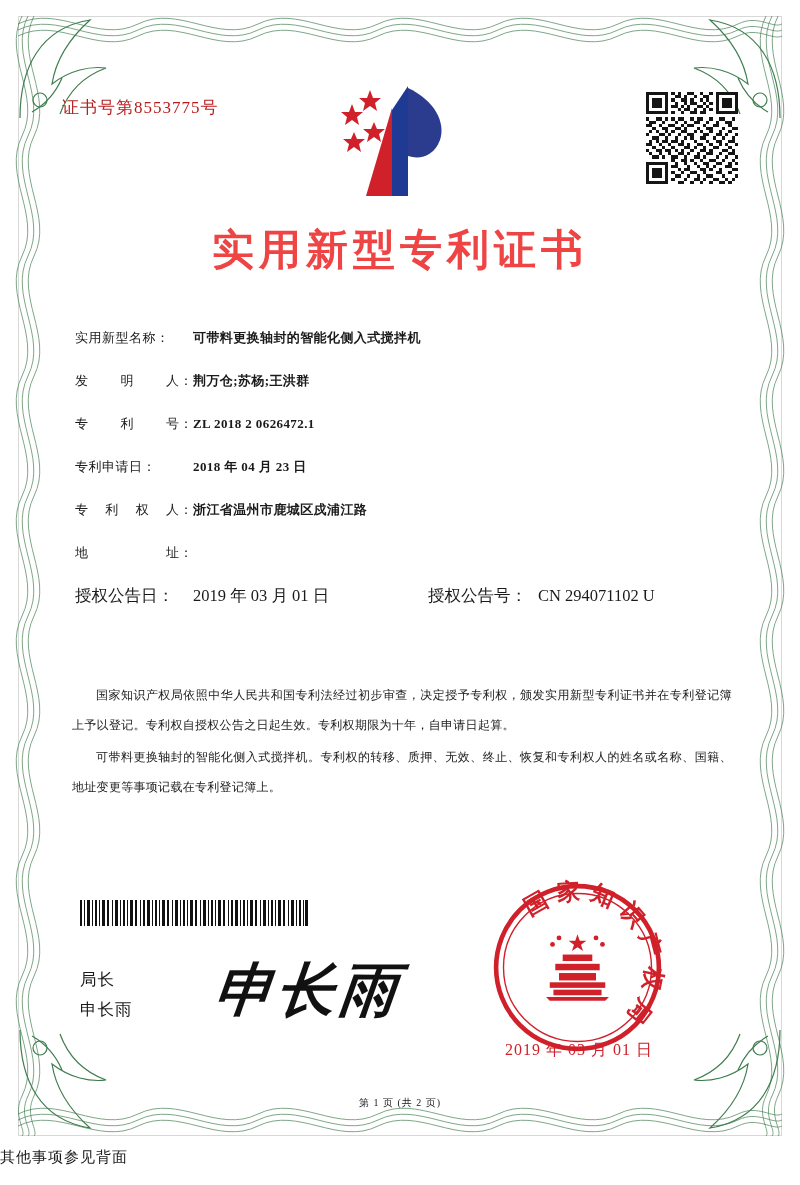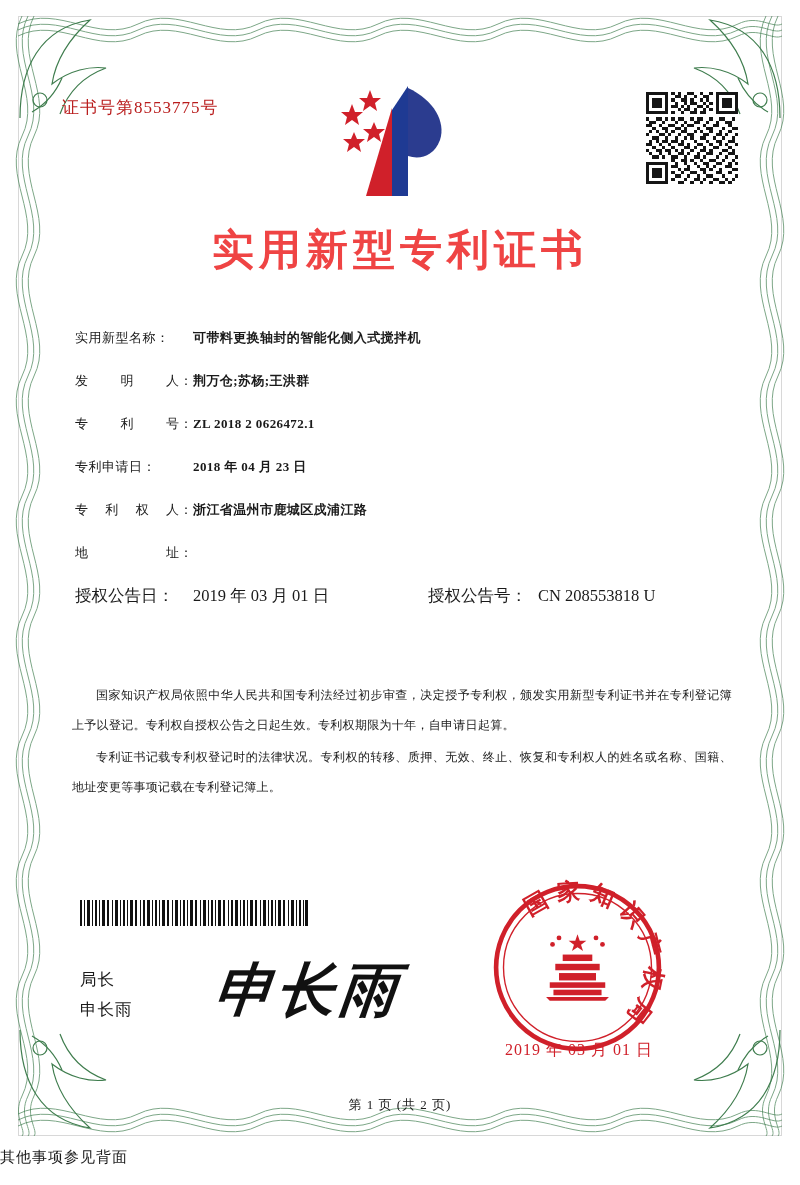--- a/index.html
+++ b/index.html
@@ -202,21 +202,21 @@
     letter-spacing: 1px;
   }
 
   
   .page-no {
     position: absolute;
     left: 0;
     right: 0;
     top: 1096px;
     text-align: center;
-    font-size: 13px;
+    font-size: 10px;
     letter-spacing: 1px;
   }
   .footnote {
     position: absolute;
     left: 0;
     right: 0;
     top: 1148px;
     text-align: left;
     font-size: 15px;
     letter-spacing: 1px;
@@ -574,28 +574,28 @@
       <div class="label spread">
         <span>地</span>
         <span>址：</span>
       </div>
     </div>
 
     <div class="row-inline">
       <div class="seg-label">授权公告日：</div>
       <div class="seg-value">2019 年 03 月 01 日</div>
       <div class="seg-label2">授权公告号：</div>
-      <div class="seg-value2">CN 208553818 U</div>
+      <div class="seg-value2">CN 294071102 U</div>
     </div>
 
   </div>
 
   <div class="paras">
     <p>国家知识产权局依照中华人民共和国专利法经过初步审查，决定授予专利权，颁发实用新型专利证书并在专利登记簿上予以登记。专利权自授权公告之日起生效。专利权期限为十年，自申请日起算。</p>
-    <p>专利证书记载专利权登记时的法律状况。专利权的转移、质押、无效、终止、恢复和专利权人的姓名或名称、国籍、地址变更等事项记载在专利登记簿上。</p>
+    <p>可带料更换轴封的智能化侧入式搅拌机。专利权的转移、质押、无效、终止、恢复和专利权人的姓名或名称、国籍、地址变更等事项记载在专利登记簿上。</p>
   </div>
 
   <svg class="barcode" viewBox="0 0 228 26" shape-rendering="crispEdges">
     <g fill="#111">
       <rect x="0" y="0" width="2" height="26"></rect>
         <rect x="4" y="0" width="1" height="26"></rect>
       <rect x="7" y="0" width="3" height="26"></rect>
         <rect x="12" y="0" width="1" height="26"></rect>
       <rect x="15" y="0" width="2" height="26"></rect>
         <rect x="19" y="0" width="1" height="26"></rect>

